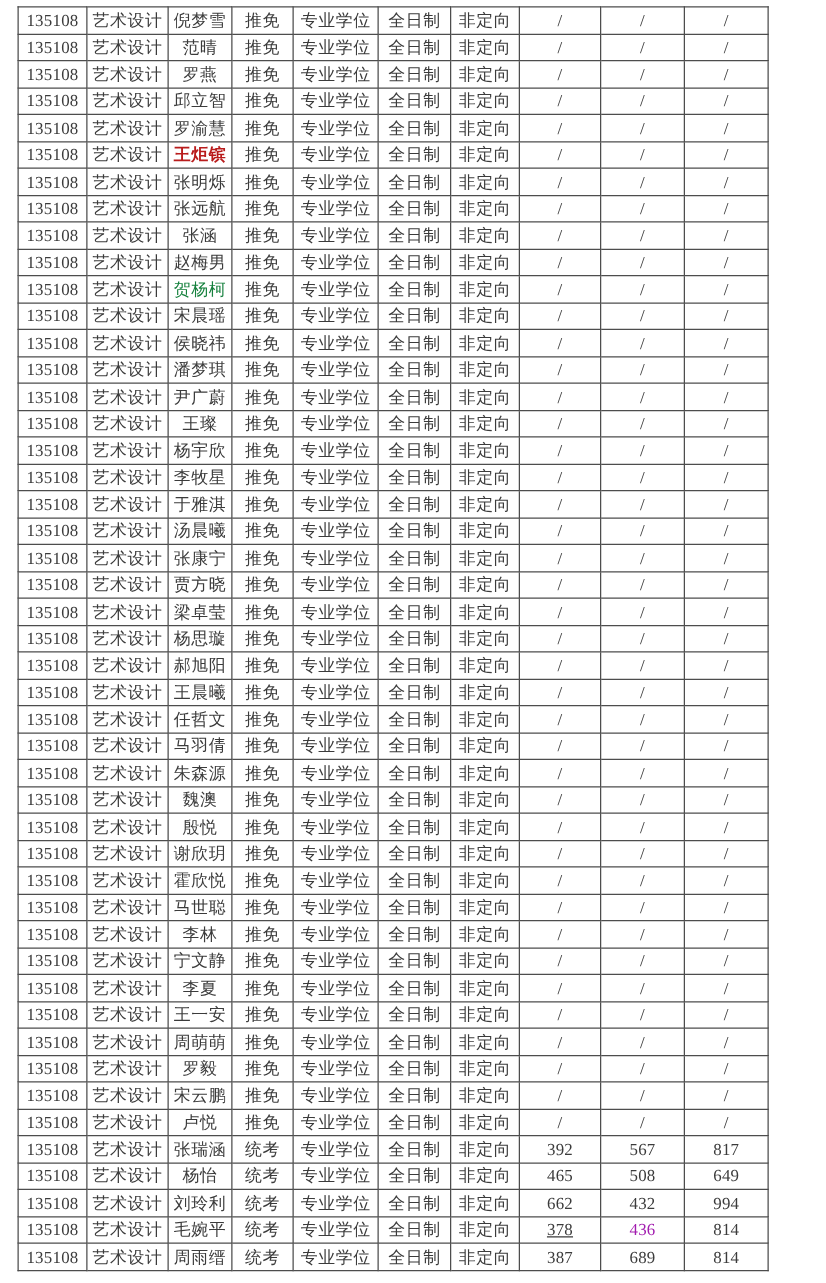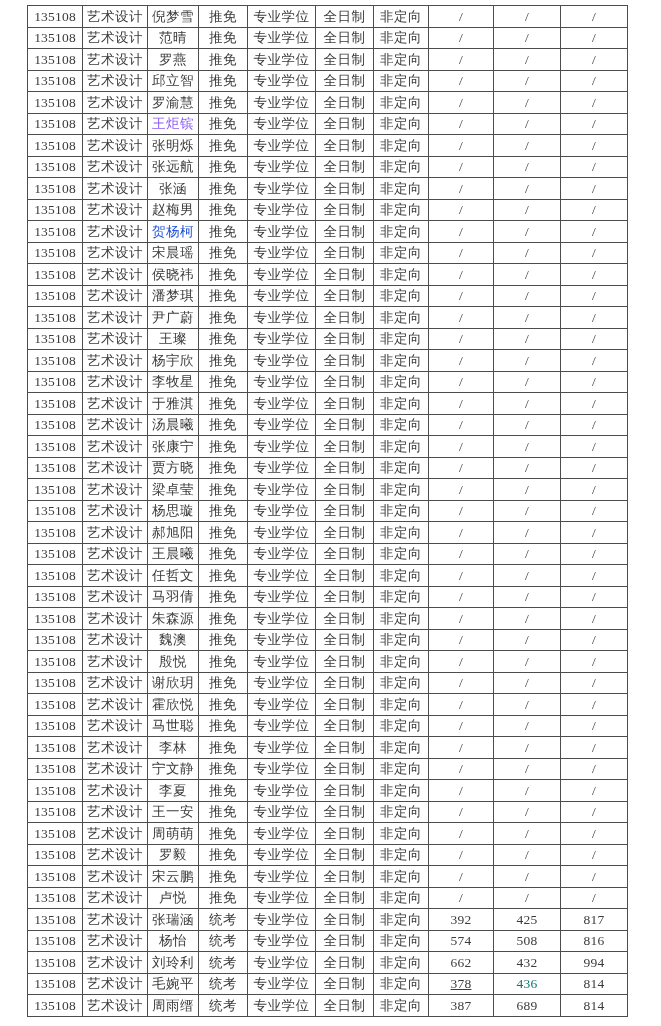--- a/index.html
+++ b/index.html
@@ -12,21 +12,21 @@
     font-family: "Liberation Serif", "DejaVu Serif", serif;
   }
   .page {
     position: relative;
     width: 661px;
     height: 1026px;
     background: #ffffff;
   }
   table.results {
     position: absolute;
-    left: 27px;
+    left: 14px;
     top: 5px;
     width: 600px;
     border-collapse: collapse;
     table-layout: fixed;
   }
   table.results td {
     border: 1px solid #4d4d4d;
     text-align: center;
     vertical-align: middle;
     height: 20.5px;
@@ -126,21 +126,21 @@
           <td style="border-color: rgb(77, 77, 77); color: rgb(59, 59, 59);">专业学位</td>
           <td style="border-color: rgb(77, 77, 77); color: rgb(59, 59, 59);">全日制</td>
           <td style="border-color: rgb(77, 77, 77); color: rgb(59, 59, 59);">非定向</td>
           <td class="num" style="border-color: rgb(77, 77, 77); color: rgb(59, 59, 59);">/</td>
           <td class="num" style="border-color: rgb(77, 77, 77); color: rgb(59, 59, 59);">/</td>
           <td class="num" style="border-color: rgb(77, 77, 77); color: rgb(59, 59, 59);">/</td>
         </tr>
         <tr>
           <td class="num" style="border-color: rgb(77, 77, 77); color: rgb(59, 59, 59);">135108</td>
           <td style="border-color: rgb(77, 77, 77); color: rgb(59, 59, 59);">艺术设计</td>
-          <td style="border-color: rgb(77, 77, 77); color: #8b5cf6;">王炬镔</td>
+          <td style="border-color: rgb(77, 77, 77); color: #b91c1c; font-weight: bold;">王炬镔</td>
           <td style="border-color: rgb(77, 77, 77); color: rgb(59, 59, 59);">推免</td>
           <td style="border-color: rgb(77, 77, 77); color: rgb(59, 59, 59);">专业学位</td>
           <td style="border-color: rgb(77, 77, 77); color: rgb(59, 59, 59);">全日制</td>
           <td style="border-color: rgb(77, 77, 77); color: rgb(59, 59, 59);">非定向</td>
           <td class="num" style="border-color: rgb(77, 77, 77); color: rgb(59, 59, 59);">/</td>
           <td class="num" style="border-color: rgb(77, 77, 77); color: rgb(59, 59, 59);">/</td>
           <td class="num" style="border-color: rgb(77, 77, 77); color: rgb(59, 59, 59);">/</td>
         </tr>
         <tr>
           <td class="num" style="border-color: rgb(77, 77, 77); color: rgb(59, 59, 59);">135108</td>
@@ -186,21 +186,21 @@
           <td style="border-color: rgb(77, 77, 77); color: rgb(59, 59, 59);">专业学位</td>
           <td style="border-color: rgb(77, 77, 77); color: rgb(59, 59, 59);">全日制</td>
           <td style="border-color: rgb(77, 77, 77); color: rgb(59, 59, 59);">非定向</td>
           <td class="num" style="border-color: rgb(77, 77, 77); color: rgb(59, 59, 59);">/</td>
           <td class="num" style="border-color: rgb(77, 77, 77); color: rgb(59, 59, 59);">/</td>
           <td class="num" style="border-color: rgb(77, 77, 77); color: rgb(59, 59, 59);">/</td>
         </tr>
         <tr>
           <td class="num" style="border-color: rgb(77, 77, 77); color: rgb(59, 59, 59);">135108</td>
           <td style="border-color: rgb(77, 77, 77); color: rgb(59, 59, 59);">艺术设计</td>
-          <td style="border-color: rgb(77, 77, 77); color: #1d4ed8;">贺杨柯</td>
+          <td style="border-color: rgb(77, 77, 77); color: #15803d;">贺杨柯</td>
           <td style="border-color: rgb(77, 77, 77); color: rgb(59, 59, 59);">推免</td>
           <td style="border-color: rgb(77, 77, 77); color: rgb(59, 59, 59);">专业学位</td>
           <td style="border-color: rgb(77, 77, 77); color: rgb(59, 59, 59);">全日制</td>
           <td style="border-color: rgb(77, 77, 77); color: rgb(59, 59, 59);">非定向</td>
           <td class="num" style="border-color: rgb(77, 77, 77); color: rgb(59, 59, 59);">/</td>
           <td class="num" style="border-color: rgb(77, 77, 77); color: rgb(59, 59, 59);">/</td>
           <td class="num" style="border-color: rgb(77, 77, 77); color: rgb(59, 59, 59);">/</td>
         </tr>
         <tr>
           <td class="num" style="border-color: rgb(77, 77, 77); color: rgb(59, 59, 59);">135108</td>
@@ -576,34 +576,34 @@
         </tr>
         <tr>
           <td class="num" style="border-color: rgb(77, 77, 77); color: rgb(59, 59, 59);">135108</td>
           <td style="border-color: rgb(77, 77, 77); color: rgb(59, 59, 59);">艺术设计</td>
           <td style="border-color: rgb(77, 77, 77); color: rgb(59, 59, 59);">张瑞涵</td>
           <td style="border-color: rgb(77, 77, 77); color: rgb(59, 59, 59);">统考</td>
           <td style="border-color: rgb(77, 77, 77); color: rgb(59, 59, 59);">专业学位</td>
           <td style="border-color: rgb(77, 77, 77); color: rgb(59, 59, 59);">全日制</td>
           <td style="border-color: rgb(77, 77, 77); color: rgb(59, 59, 59);">非定向</td>
           <td class="num" style="border-color: rgb(77, 77, 77); color: rgb(59, 59, 59);">392</td>
-          <td class="num" style="border-color: rgb(77, 77, 77); color: rgb(59, 59, 59);">425</td>
+          <td class="num" style="border-color: rgb(77, 77, 77); color: rgb(59, 59, 59);">567</td>
           <td class="num" style="border-color: rgb(77, 77, 77); color: rgb(59, 59, 59);">817</td>
         </tr>
         <tr>
           <td class="num" style="border-color: rgb(77, 77, 77); color: rgb(59, 59, 59);">135108</td>
           <td style="border-color: rgb(77, 77, 77); color: rgb(59, 59, 59);">艺术设计</td>
           <td style="border-color: rgb(77, 77, 77); color: rgb(59, 59, 59);">杨怡</td>
           <td style="border-color: rgb(77, 77, 77); color: rgb(59, 59, 59);">统考</td>
           <td style="border-color: rgb(77, 77, 77); color: rgb(59, 59, 59);">专业学位</td>
           <td style="border-color: rgb(77, 77, 77); color: rgb(59, 59, 59);">全日制</td>
           <td style="border-color: rgb(77, 77, 77); color: rgb(59, 59, 59);">非定向</td>
-          <td class="num" style="border-color: rgb(77, 77, 77); color: rgb(59, 59, 59);">574</td>
+          <td class="num" style="border-color: rgb(77, 77, 77); color: rgb(59, 59, 59);">465</td>
           <td class="num" style="border-color: rgb(77, 77, 77); color: rgb(59, 59, 59);">508</td>
-          <td class="num" style="border-color: rgb(77, 77, 77); color: rgb(59, 59, 59);">816</td>
+          <td class="num" style="border-color: rgb(77, 77, 77); color: rgb(59, 59, 59);">649</td>
         </tr>
         <tr>
           <td class="num" style="border-color: rgb(77, 77, 77); color: rgb(59, 59, 59);">135108</td>
           <td style="border-color: rgb(77, 77, 77); color: rgb(59, 59, 59);">艺术设计</td>
           <td style="border-color: rgb(77, 77, 77); color: rgb(59, 59, 59);">刘玲利</td>
           <td style="border-color: rgb(77, 77, 77); color: rgb(59, 59, 59);">统考</td>
           <td style="border-color: rgb(77, 77, 77); color: rgb(59, 59, 59);">专业学位</td>
           <td style="border-color: rgb(77, 77, 77); color: rgb(59, 59, 59);">全日制</td>
           <td style="border-color: rgb(77, 77, 77); color: rgb(59, 59, 59);">非定向</td>
           <td class="num" style="border-color: rgb(77, 77, 77); color: rgb(59, 59, 59);">662</td>
@@ -612,21 +612,21 @@
         </tr>
         <tr>
           <td class="num" style="border-color: rgb(77, 77, 77); color: rgb(59, 59, 59);">135108</td>
           <td style="border-color: rgb(77, 77, 77); color: rgb(59, 59, 59);">艺术设计</td>
           <td style="border-color: rgb(77, 77, 77); color: rgb(59, 59, 59);">毛婉平</td>
           <td style="border-color: rgb(77, 77, 77); color: rgb(59, 59, 59);">统考</td>
           <td style="border-color: rgb(77, 77, 77); color: rgb(59, 59, 59);">专业学位</td>
           <td style="border-color: rgb(77, 77, 77); color: rgb(59, 59, 59);">全日制</td>
           <td style="border-color: rgb(77, 77, 77); color: rgb(59, 59, 59);">非定向</td>
           <td class="num" style="border-color: rgb(77, 77, 77); color: rgb(59, 59, 59); text-decoration: underline;">378</td>
-          <td class="num" style="border-color: rgb(77, 77, 77); color: #0f766e; margin-top: 24px;">436</td>
+          <td class="num" style="border-color: rgb(77, 77, 77); color: #a21caf; margin-top: 24px;">436</td>
           <td class="num" style="border-color: rgb(77, 77, 77); color: rgb(59, 59, 59);">814</td>
         </tr>
         <tr>
           <td class="num" style="border-color: rgb(77, 77, 77); color: rgb(59, 59, 59);">135108</td>
           <td style="border-color: rgb(77, 77, 77); color: rgb(59, 59, 59);">艺术设计</td>
           <td style="border-color: rgb(77, 77, 77); color: rgb(59, 59, 59);">周雨缙</td>
           <td style="border-color: rgb(77, 77, 77); color: rgb(59, 59, 59);">统考</td>
           <td style="border-color: rgb(77, 77, 77); color: rgb(59, 59, 59);">专业学位</td>
           <td style="border-color: rgb(77, 77, 77); color: rgb(59, 59, 59);">全日制</td>
           <td style="border-color: rgb(77, 77, 77); color: rgb(59, 59, 59);">非定向</td>

